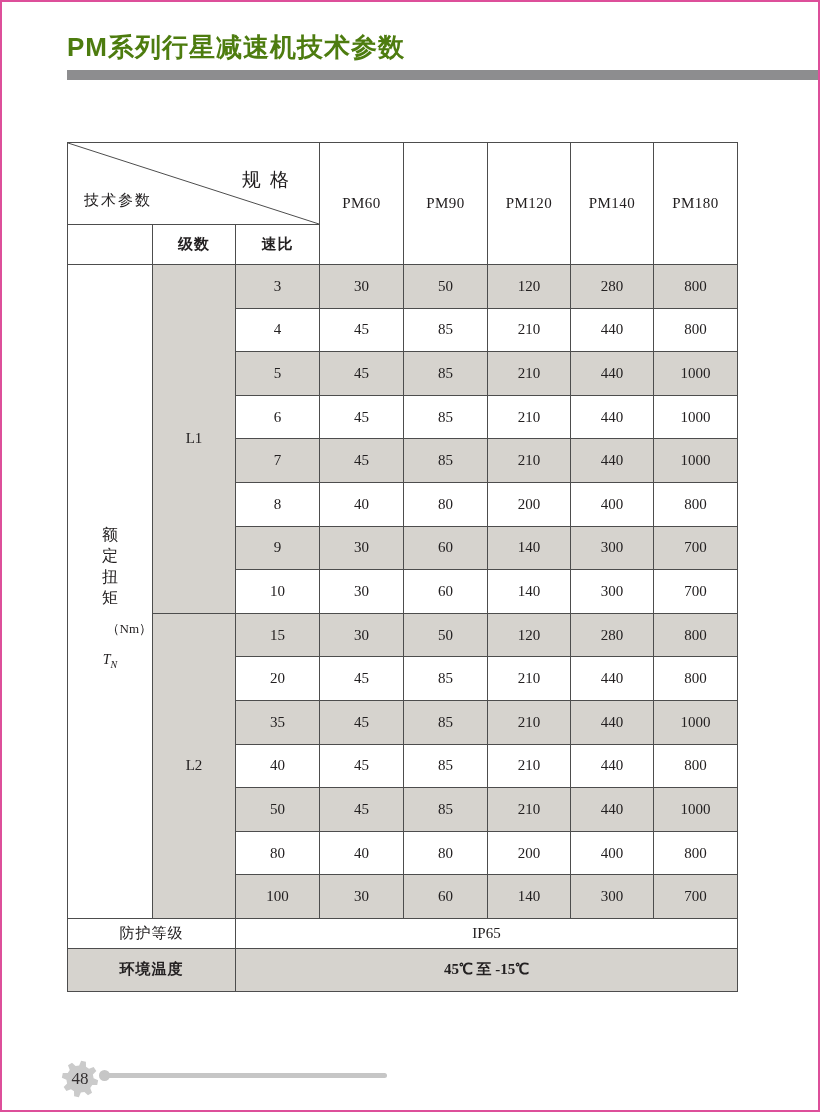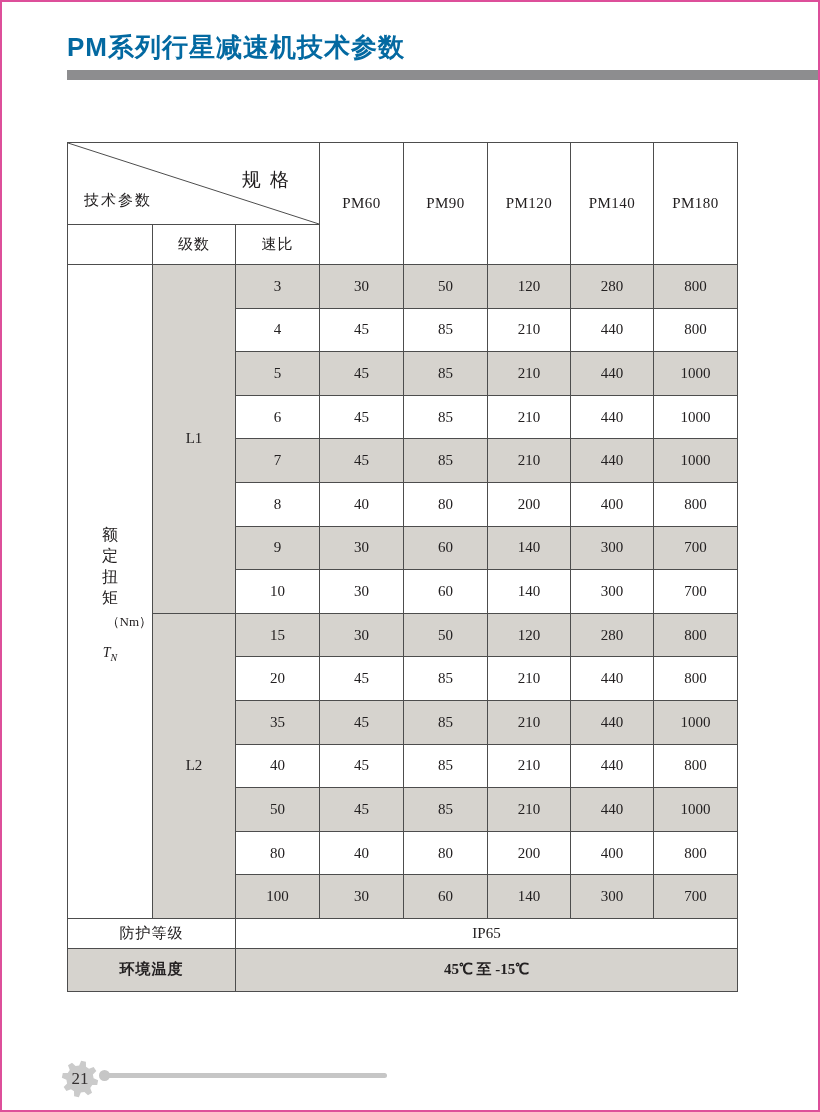--- a/index.html
+++ b/index.html
@@ -17,21 +17,21 @@
     width:820px;height:1112px;
     background:#fff;
     border:2px solid var(--accent-pink);
     overflow:hidden;
     font-family:"Liberation Sans",sans-serif;
     color:var(--text-dark);
   }
   .page-title{
     position:absolute;left:65px;top:28px;
     font-size:26px;font-weight:bold;letter-spacing:1px;
-    color:#0369a1;
+    color:#4d7c0f;
     font-family:"Liberation Sans",sans-serif;
   }
   .title-bar{
     position:absolute;left:65px;right:0;top:68px;height:10px;
     background:var(--title-bar-gray);
   }
   table.spec{
     position:absolute;left:65px;top:140px;
     width:670px;
     border-collapse:collapse;table-layout:fixed;
@@ -61,27 +61,27 @@
     position:absolute;left:16px;bottom:14px;
     font-size:15px;font-weight:500;letter-spacing:2px;
     font-family:"Liberation Sans",sans-serif;
   }
   td.pm-cell{
     font-family:"Liberation Sans",sans-serif;
     font-size:15px;letter-spacing:0.5px;color:#2a2627;
   }
   td.subhead-cell{
     font-family:"Liberation Sans",sans-serif;
-    font-size:15px;font-weight:400;letter-spacing:1px;margin-left:44px;
+    font-size:15px;font-weight:700;letter-spacing:1px;margin-left:44px;
   }
   tbody tr:nth-child(odd) td{background:var(--cell-shade);}
   td.torque-cell{background:#fff !important;}
   td.stage-cell{background:var(--cell-shade) !important;font-size:15px;}
   .torque-vertical{
-    width:1.15em;margin:4px auto;
+    width:1.15em;margin:11px auto;
     word-break:break-all;line-height:1.32;
     font-size:16px;letter-spacing:0;
   }
   .torque-unit{font-size:13px;line-height:1.5;text-align:right;}
   .torque-sym{font-size:14px;font-style:italic;line-height:1.3;margin-top:12px;}
   .torque-sym sub{font-size:10px;}
   td.footer-label{
     font-family:"Liberation Sans",sans-serif;
     font-size:15px;font-weight:500;letter-spacing:1px;
   }
@@ -284,18 +284,18 @@
         <td colspan="2" class="footer-label">环境温度</td>
         <td colspan="6" class="footer-value">45℃ 至 -15℃</td>
       </tr>
     </tfoot>
   </table>
 
   <div class="page-num-gear">
     <svg viewBox="0 0 44 44">
       <polygon id="gear-poly" fill="#cbcbcb" points="41.96,23.26 40.92,28.48 35.47,28.60 33.25,31.92 35.23,37.00 30.80,39.96 26.86,36.19 22.94,36.97 20.74,41.96 15.52,40.92 15.40,35.47 12.08,33.25 7.00,35.23 4.04,30.80 7.81,26.86 7.03,22.94 2.04,20.74 3.08,15.52 8.53,15.40 10.75,12.08 8.77,7.00 13.20,4.04 17.14,7.81 21.06,7.03 23.26,2.04 28.48,3.08 28.60,8.53 31.92,10.75 37.00,8.77 39.96,13.20 36.19,17.14 36.97,21.06"></polygon>
     </svg>
-    <div class="page-num-text">21</div>
+    <div class="page-num-text">48</div>
   </div>
   <div class="footer-dot"></div>
   <div class="footer-rule"></div>
 
 </div>
 
 </body></html>

